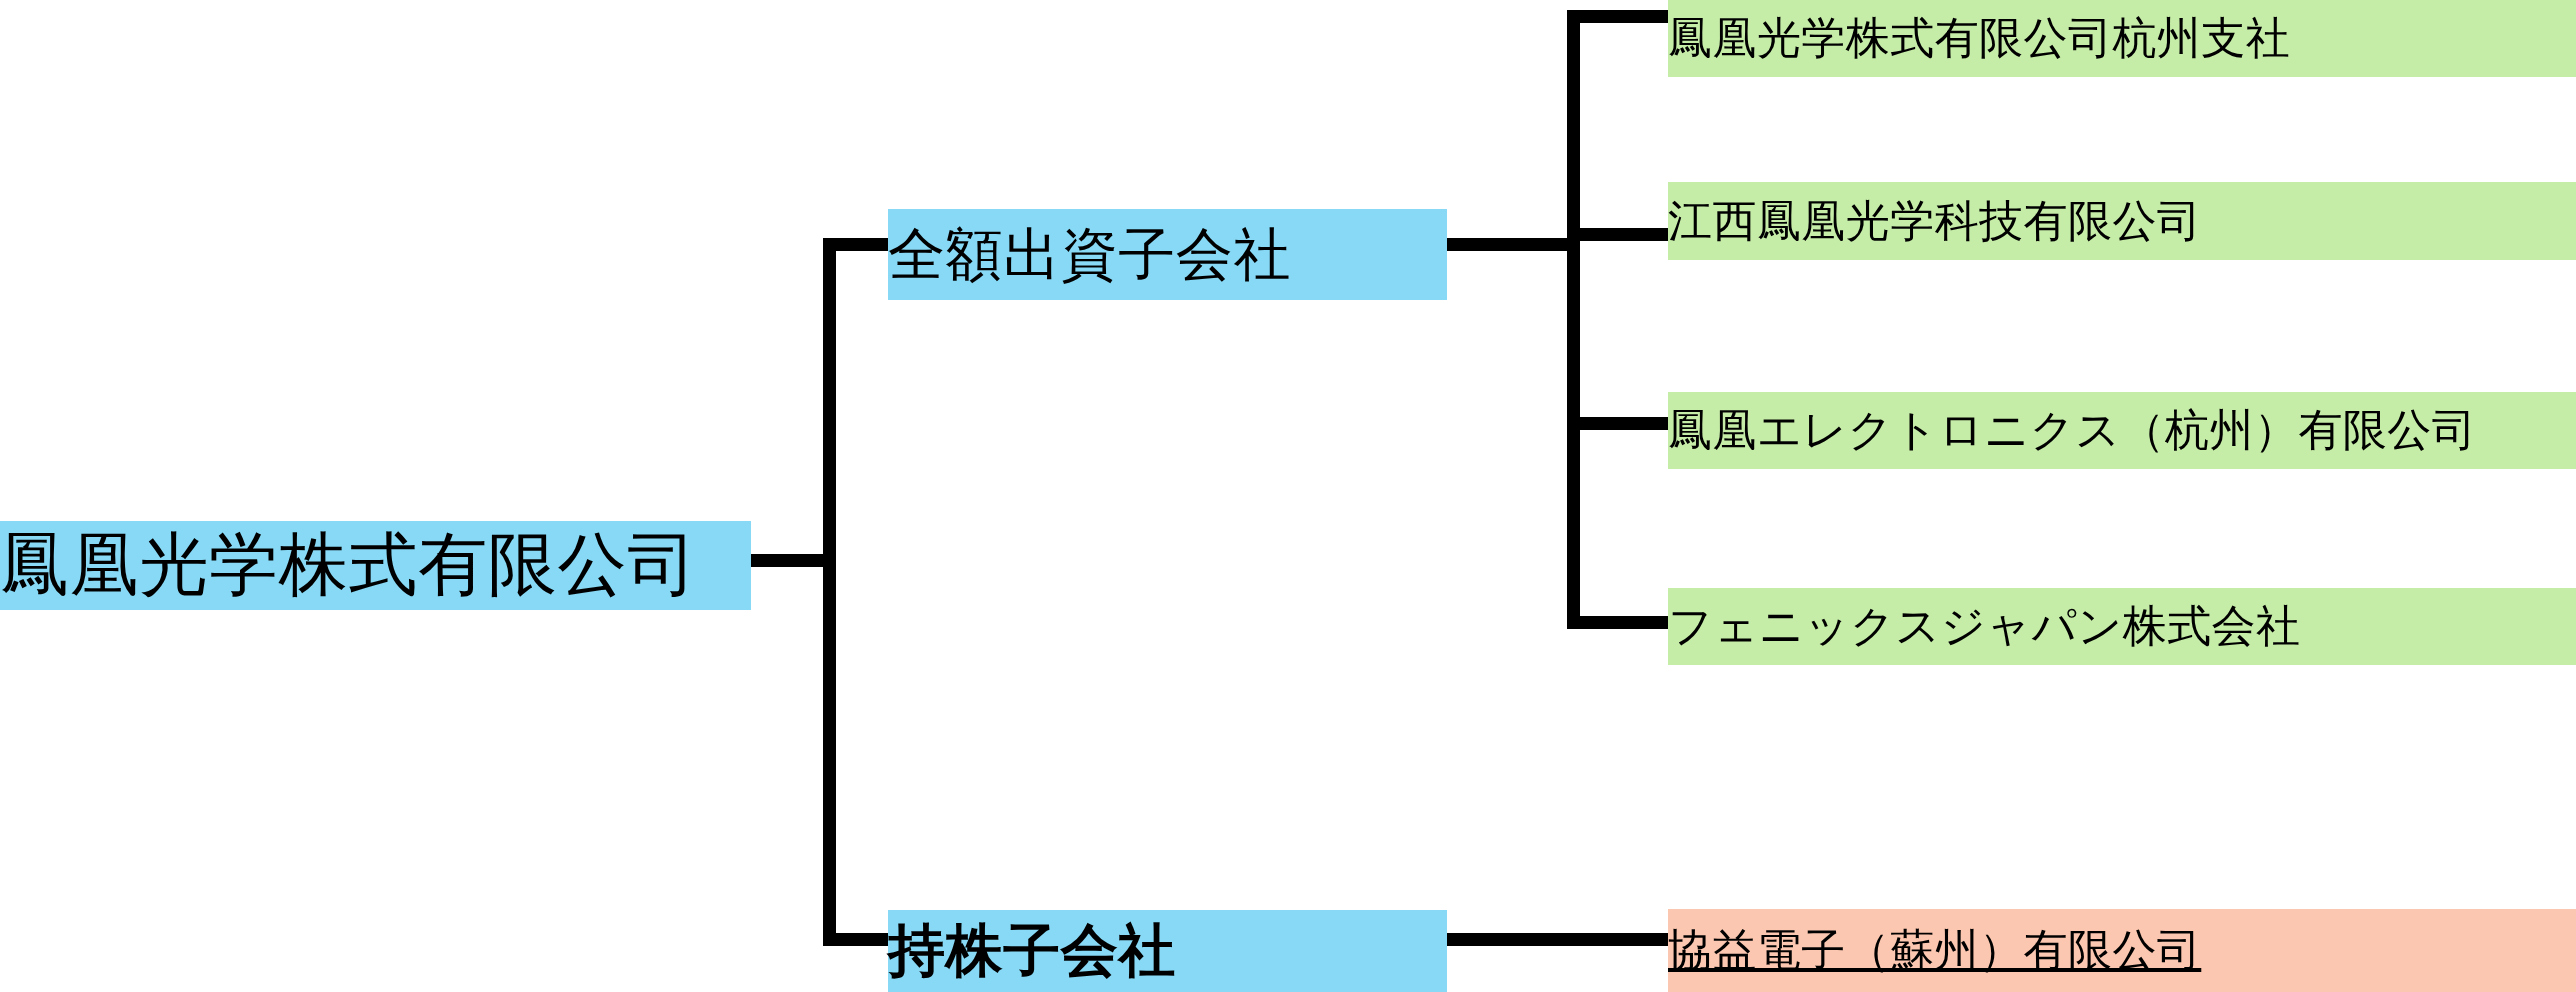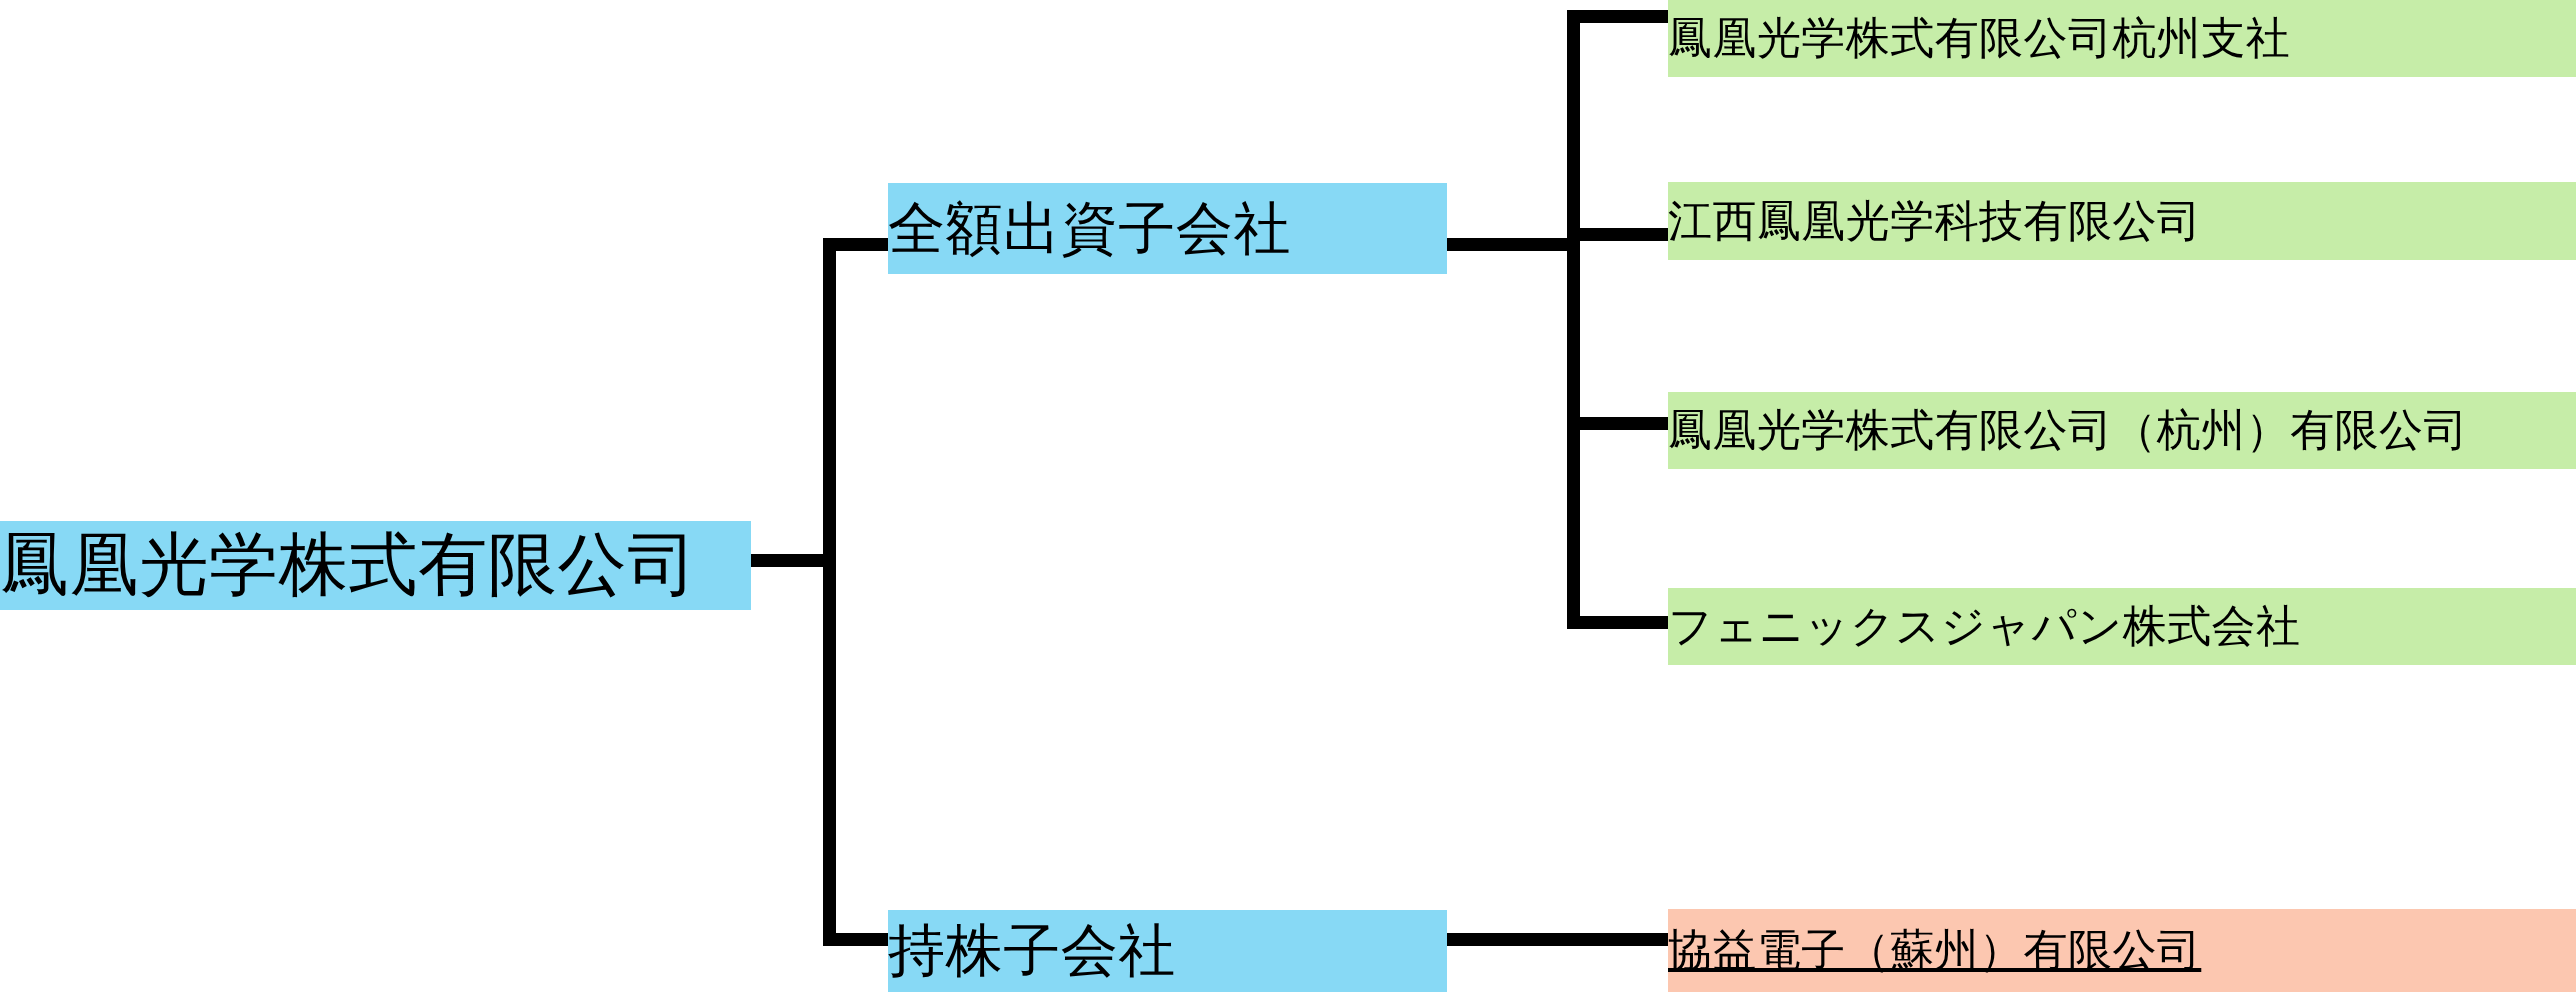--- a/index.html
+++ b/index.html
@@ -81,38 +81,38 @@
   <div class="line" style="left:1567px; top:417px; width:101px; height:13px;"></div>
 
   <div class="line" style="left:1567px; top:616px; width:101px; height:13px;"></div>
 
   <div class="line" style="left:1444px; top:933px; width:225px; height:13px;"></div>
 
   <div class="node node-root" style="left:0px; top:521px; width:751px; height:89px;">
     <span>鳳凰光学株式有限公司</span>
   </div>
 
-  <div class="node node-cat" style="left:888px; top:183px; width:559px; height:91px;">
+  <div class="node node-cat" style="left:888px; top:209px; width:559px; height:91px;">
     <span>全額出資子会社</span>
   </div>
 
-  <div class="node node-cat" style="left:888px; top:910px; width:559px; height:82px;">
+  <div class="node node-cat" style="left:888px; top:910px; width:559px; height:82px;font-weight:bold;">
     <span>持株子会社</span>
   </div>
 
   <div class="node node-leaf-green" style="left:1668px; top:0px; width:908px; height:77px;">
     <span>鳳凰光学株式有限公司杭州支社</span>
   </div>
 
   <div class="node node-leaf-green" style="left:1668px; top:182px; width:1072px; height:78px;">
     <span>江西鳳凰光学科技有限公司</span>
   </div>
 
   <div class="node node-leaf-green" style="left:1668px; top:392px; width:908px; height:77px;">
-    <span>鳳凰光学株式有限公司（杭州）有限公司</span>
+    <span>鳳凰エレクトロニクス（杭州）有限公司</span>
   </div>
 
   <div class="node node-leaf-green" style="left:1668px; top:588px; width:908px; height:77px;">
     <span>フェニックスジャパン株式会社</span>
   </div>
 
   <div class="node node-leaf-pink" style="left:1668px; top:909px; width:908px; height:83px;text-decoration:underline;">
     <span>協益電子（蘇州）有限公司</span>
   </div>
 

